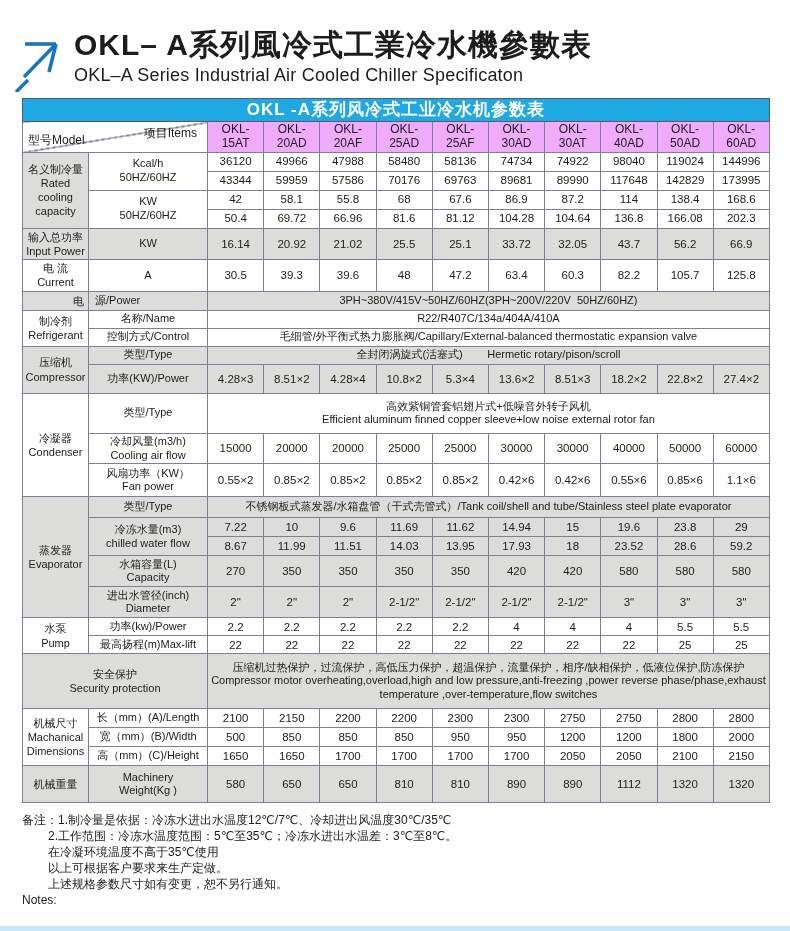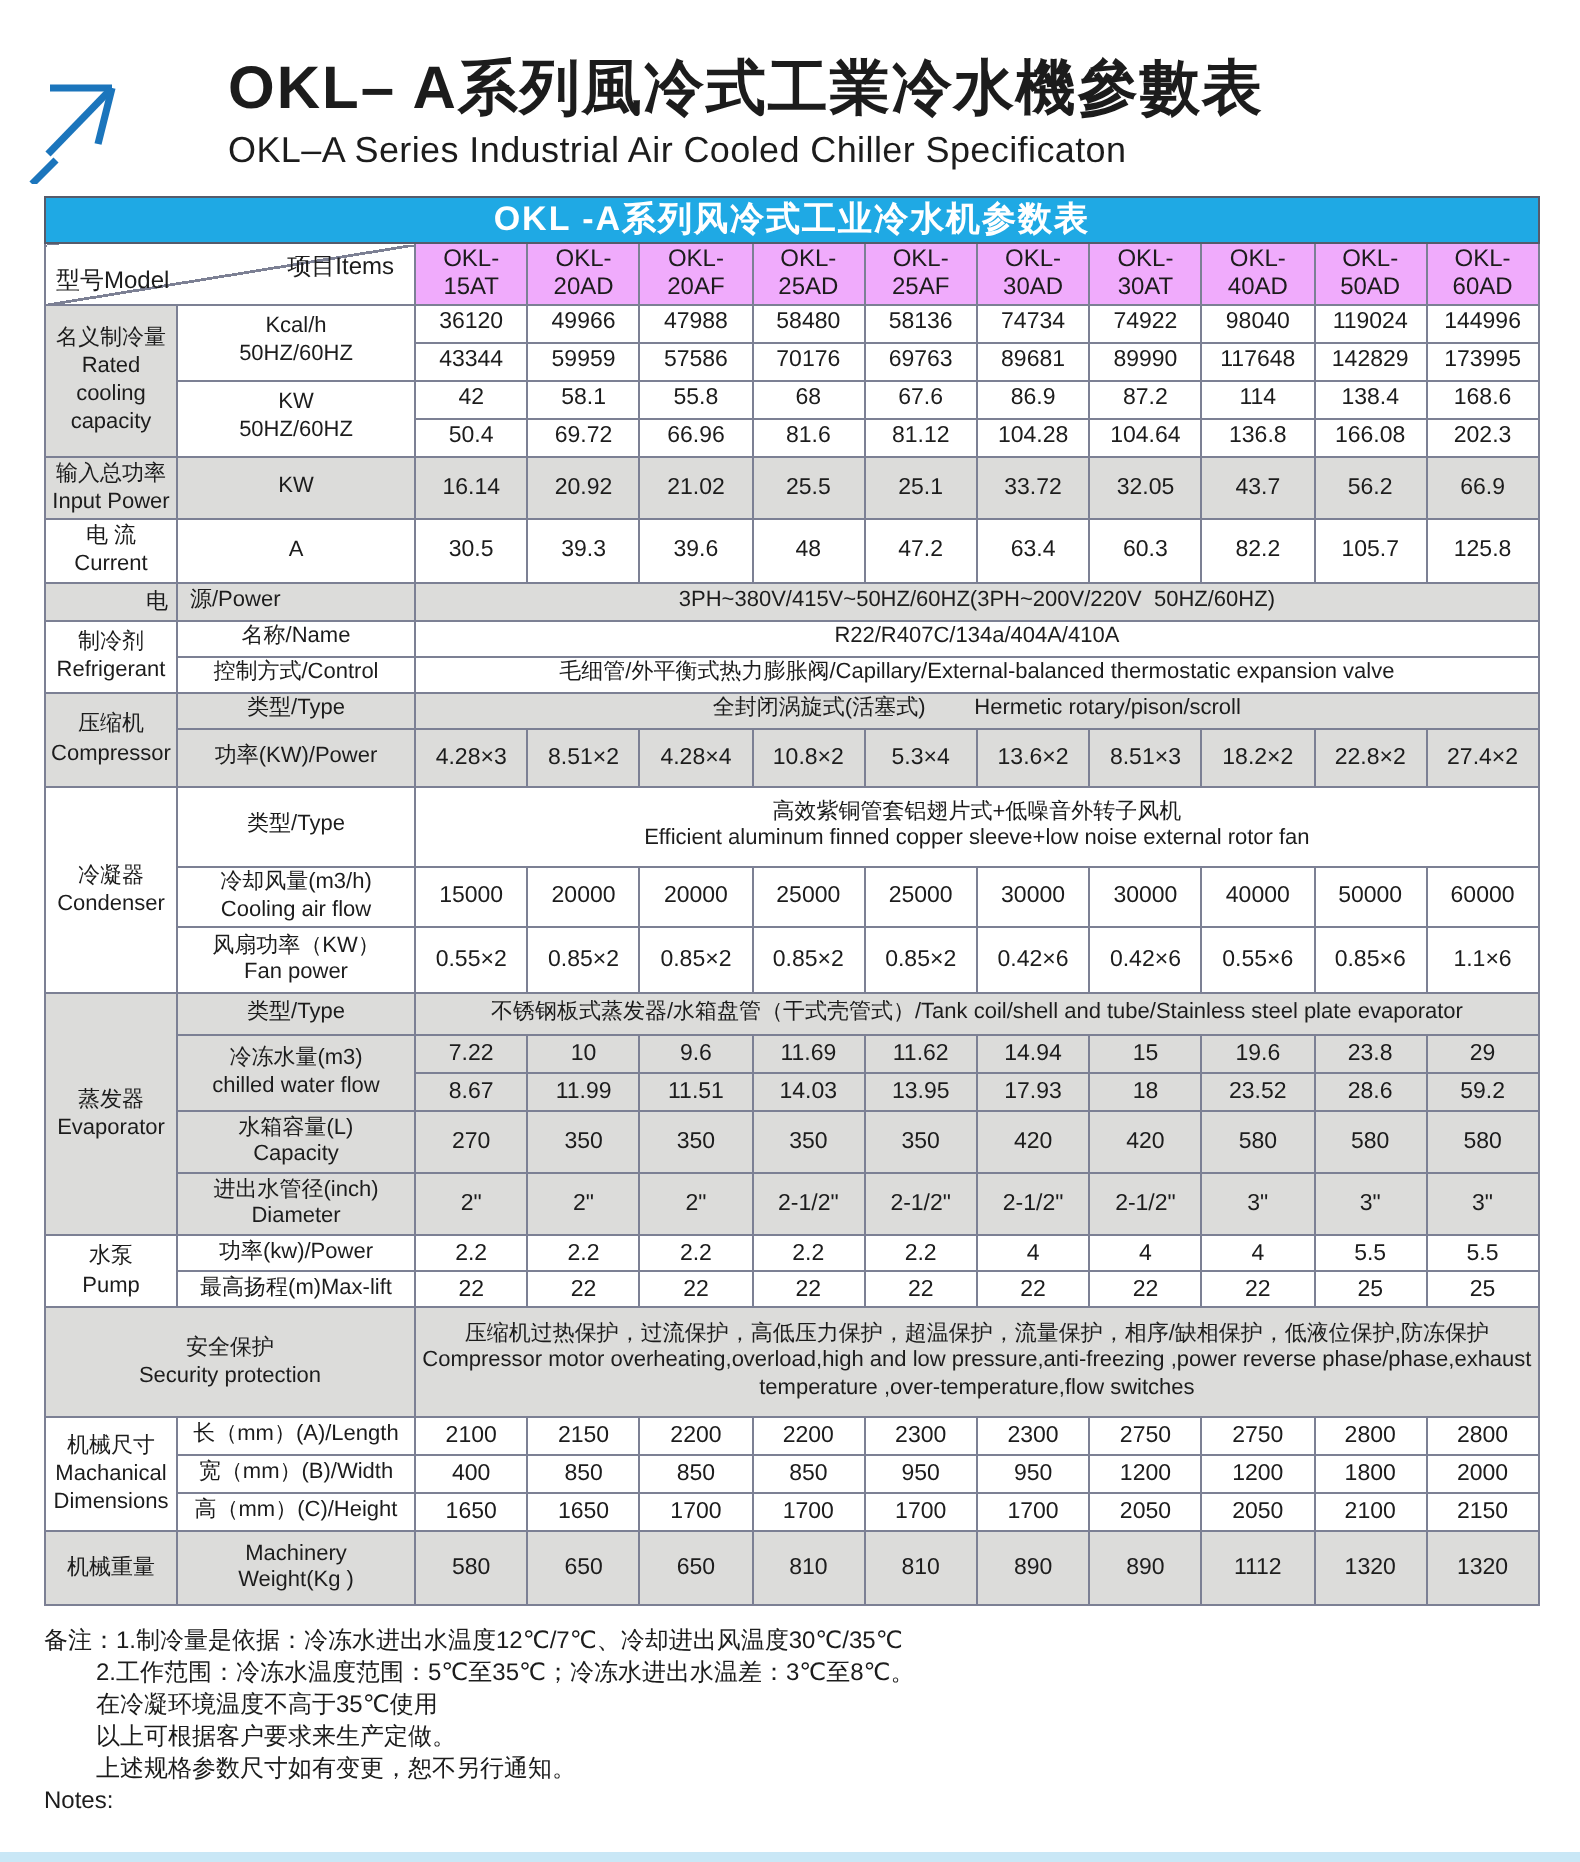--- a/index.html
+++ b/index.html
@@ -2,21 +2,21 @@
 <html><head>
 <meta charset="utf-8">
 <style>
   html,body{margin:0;padding:0;}
   body{
     width:790px;height:931px;position:relative;background:#ffffff;
     font-family:"Liberation Sans","DejaVu Sans",sans-serif;color:#1c1c1c;
     overflow:hidden;
   }
   
-  .hdr{position:absolute;left:74px;top:28px;margin-left:40px;}
+  .hdr{position:absolute;left:74px;top:28px;}
   .hdr-title{font-size:30px;font-weight:bold;letter-spacing:1px;line-height:34px;}
   .hdr-sub{font-size:18px;font-weight:500;line-height:26px;letter-spacing:0.2px;}
   .logo{position:absolute;left:13px;top:34px;width:50px;height:58px;}
   
   .tblwrap{position:absolute;left:22px;top:98px;width:747px;}
   table{border-collapse:collapse;table-layout:fixed;width:747px;}
   td{border:1px solid #7c8094;vertical-align:middle;text-align:center;
      font-size:11px;line-height:1.25;padding:1px 1px;white-space:pre-wrap;
      overflow:hidden;}
   tr.sec-top td{border-top:1.6px solid #565b6b;}
@@ -352,21 +352,21 @@
           <td class="val">2200</td>
           <td class="val">2300</td>
           <td class="val">2300</td>
           <td class="val">2750</td>
           <td class="val">2750</td>
           <td class="val">2800</td>
           <td class="val">2800</td>
         </tr>
         <tr style="height: 19px;">
           <td class="item">宽（mm）(B)/Width</td>
-          <td class="val">400</td>
+          <td class="val">500</td>
           <td class="val">850</td>
           <td class="val">850</td>
           <td class="val">850</td>
           <td class="val">950</td>
           <td class="val">950</td>
           <td class="val">1200</td>
           <td class="val">1200</td>
           <td class="val">1800</td>
           <td class="val">2000</td>
         </tr>

